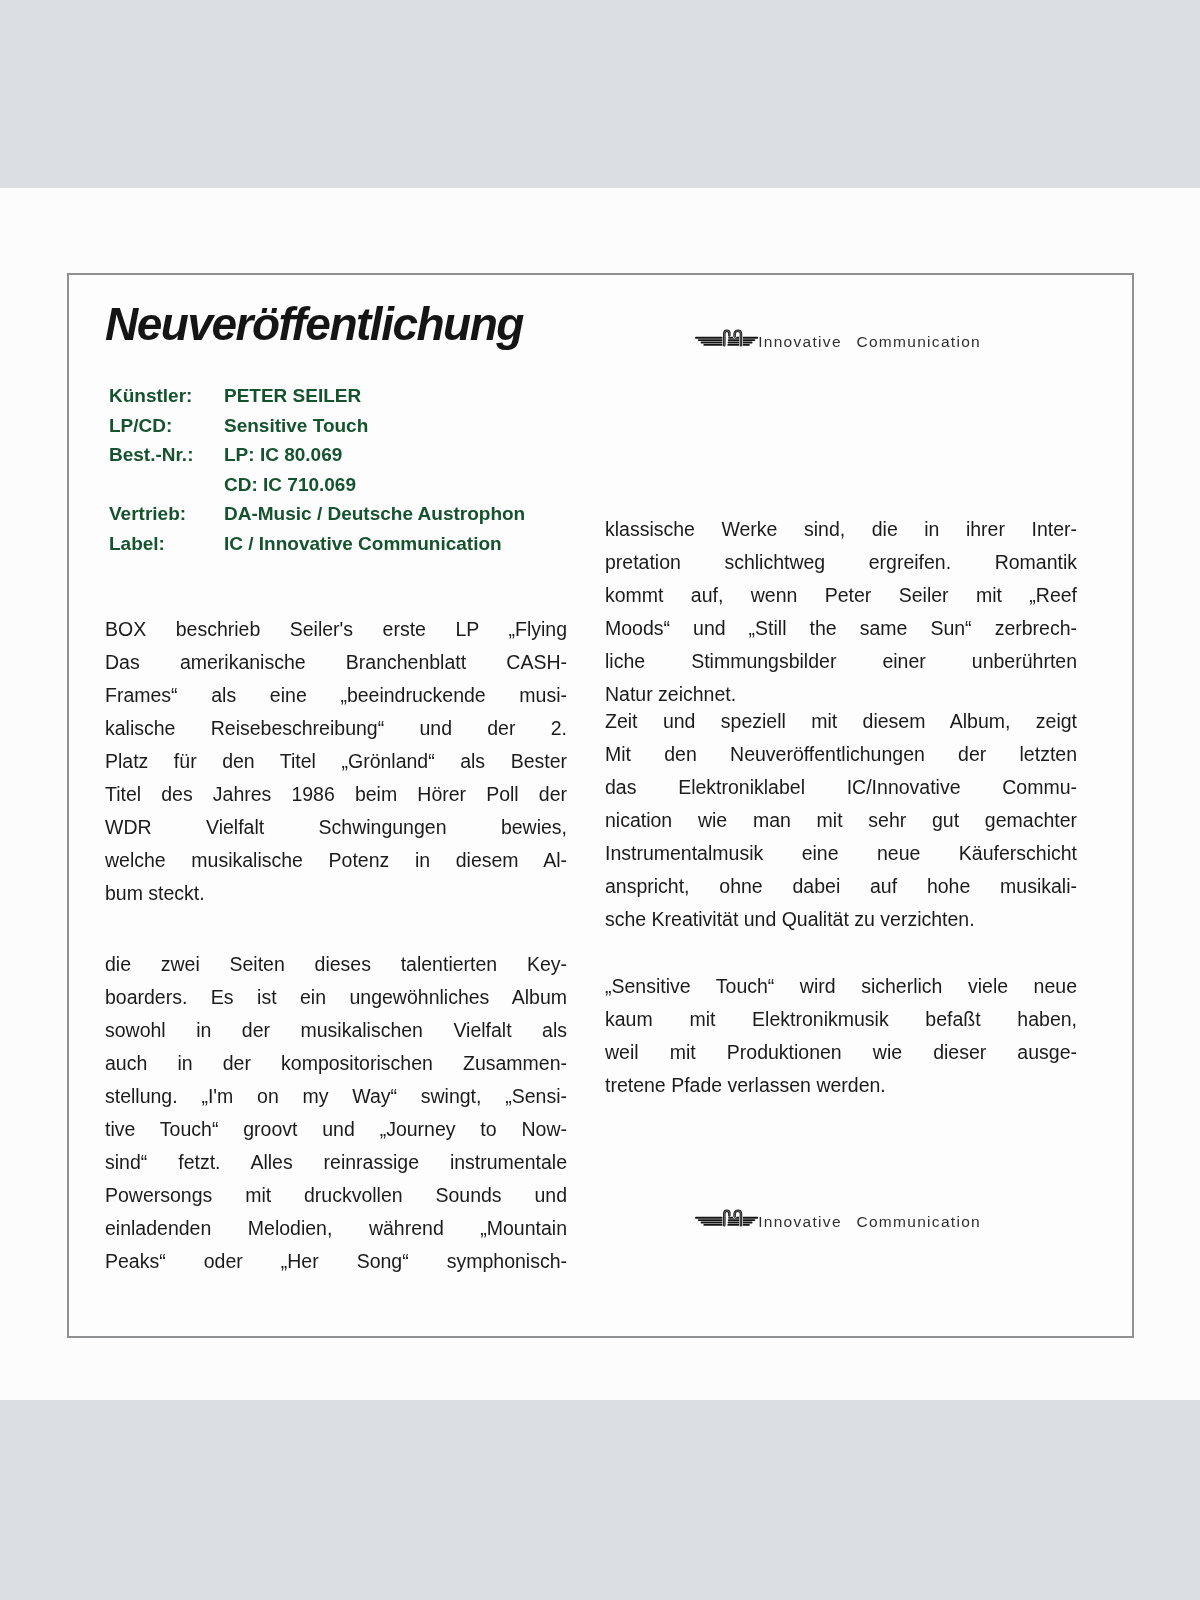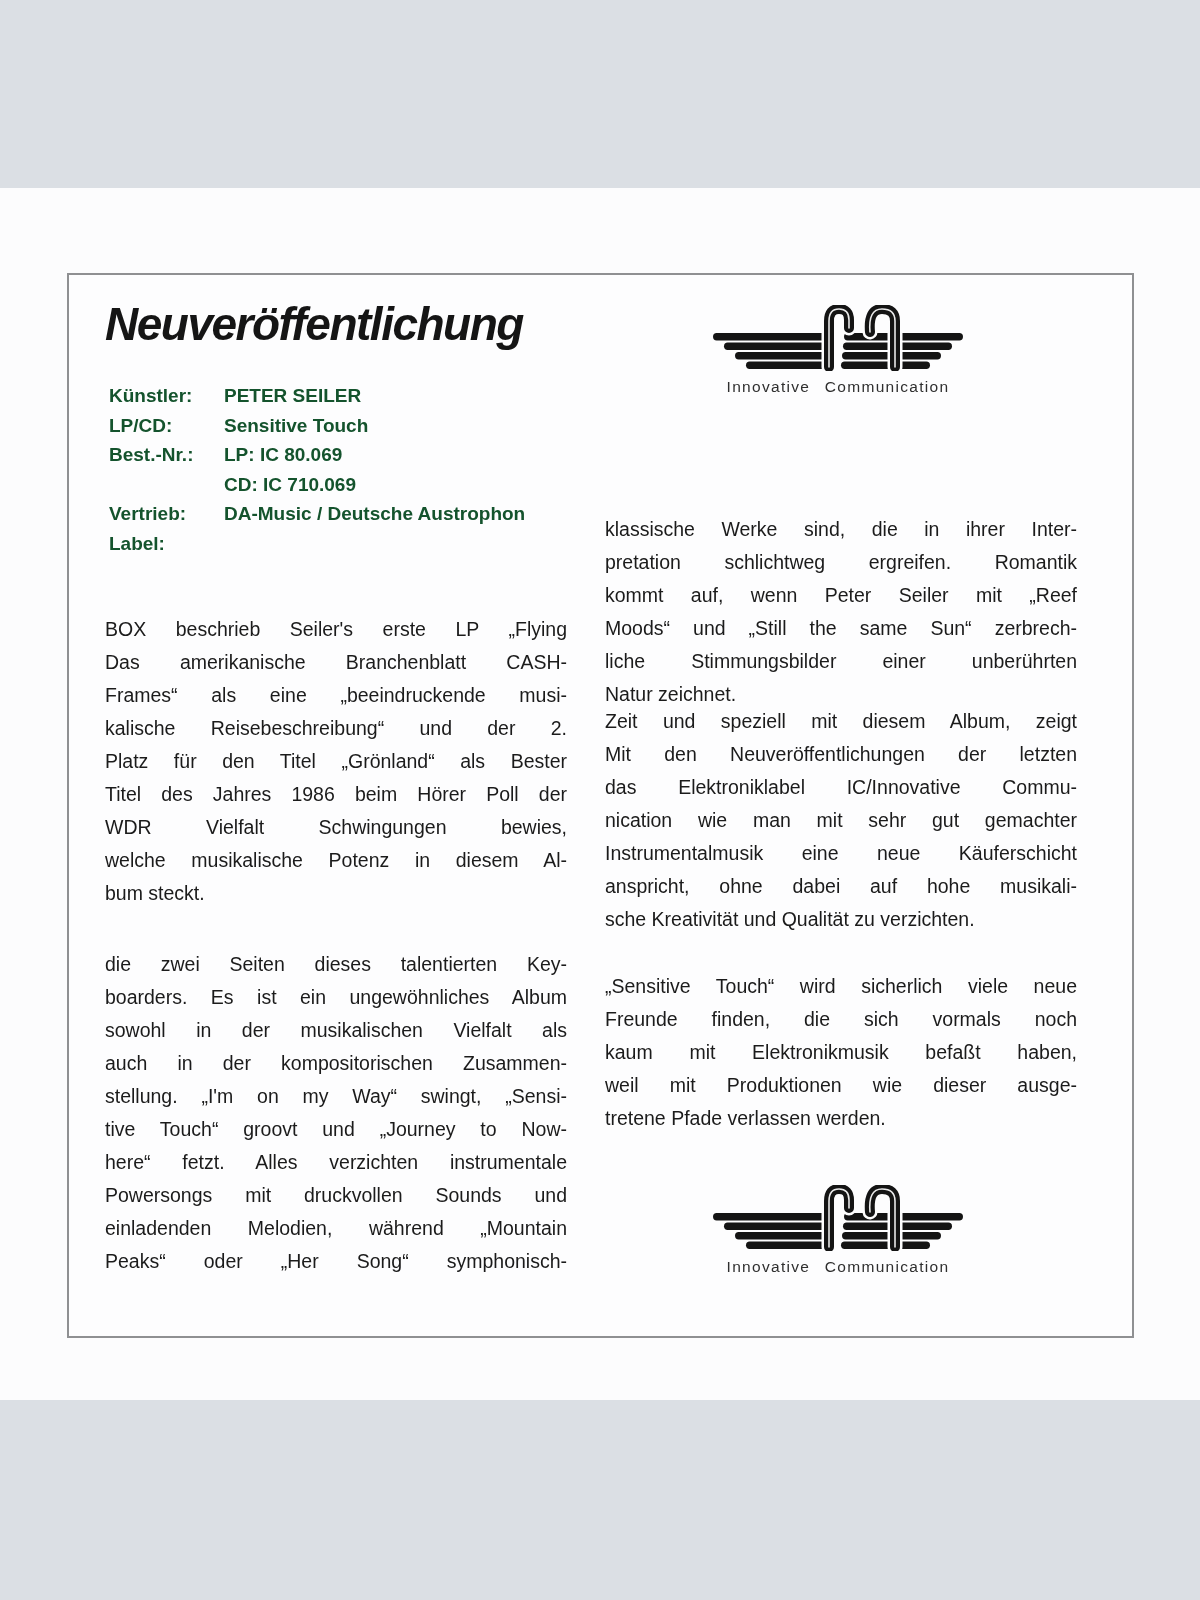--- a/index.html
+++ b/index.html
@@ -35,21 +35,21 @@
     text-align:justify;text-align-last:justify;white-space:nowrap;
   }
   .para .ln.last{text-align-last:left;}
   .lp1{left:36px;top:338px;width:462px;}
   .lp2{left:36px;top:673px;width:462px;}
   .rp1{left:536px;top:190px;width:472px;margin-top:48px;}
   .rp2{left:536px;top:430px;width:472px;}
   .rp3{left:536px;top:695px;width:472px;}
   .logo{
     position:absolute;width:286px;
-    display:flex;flex-direction:column;align-items:center;
+    display:flex;align-items:center;
   }
   .logo.top{left:626px;top:30px;}
   .logo.bottom{left:626px;top:910px;}
   .logo-caption{
     margin-top:7px;font-size:15.5px;color:#2f2f2f;
     letter-spacing:1.3px;word-spacing:9px;white-space:nowrap;
   }
 </style>
 </head>
 <body>
@@ -78,20 +78,21 @@
       <div class="meta-row">
         <span></span>
         <span>CD: IC 710.069</span>
       </div>
       <div class="meta-row">
         <span>Vertrieb:</span>
         <span>DA-Music / Deutsche Austrophon</span>
       </div>
       <div class="meta-row">
         <span>Label:</span>
+        <span>IC / Innovative Communication</span>
       </div>
     </div>
 
     <div class="para lp1">
         <div class="ln">BOX beschrieb Seiler's erste LP „Flying</div>
         <div class="ln">Das amerikanische Branchenblatt CASH-</div>
         <div class="ln">Frames“ als eine „beeindruckende musi-</div>
         <div class="ln">kalische Reisebeschreibung“ und der 2.</div>
         <div class="ln">Platz für den Titel „Grönland“ als Bester</div>
         <div class="ln">Titel des Jahres 1986 beim Hörer Poll der</div>
@@ -99,21 +100,21 @@
         <div class="ln">welche musikalische Potenz in diesem Al-</div>
         <div class="ln last">bum steckt.</div>
       </div>
     <div class="para lp2">
         <div class="ln">die zwei Seiten dieses talentierten Key-</div>
         <div class="ln">boarders. Es ist ein ungewöhnliches Album</div>
         <div class="ln">sowohl in der musikalischen Vielfalt als</div>
         <div class="ln">auch in der kompositorischen Zusammen-</div>
         <div class="ln">stellung. „I'm on my Way“ swingt, „Sensi-</div>
         <div class="ln">tive Touch“ groovt und „Journey to Now-</div>
-        <div class="ln">here“ fetzt. Alles verzichten instrumentale</div>
+        <div class="ln">sind“ fetzt. Alles reinrassige instrumentale</div>
         <div class="ln">Powersongs mit druckvollen Sounds und</div>
         <div class="ln">einladenden Melodien, während „Mountain</div>
         <div class="ln">Peaks“ oder „Her Song“ symphonisch-</div>
       </div>
     <div class="para rp1">
         <div class="ln">klassische Werke sind, die in ihrer Inter-</div>
         <div class="ln">pretation schlichtweg ergreifen. Romantik</div>
         <div class="ln">kommt auf, wenn Peter Seiler mit „Reef</div>
         <div class="ln">Moods“ und „Still the same Sun“ zerbrech-</div>
         <div class="ln">liche Stimmungsbilder einer unberührten</div>
@@ -123,21 +124,20 @@
         <div class="ln">Zeit und speziell mit diesem Album, zeigt</div>
         <div class="ln">Mit den Neuveröffentlichungen der letzten</div>
         <div class="ln">das Elektroniklabel IC/Innovative Commu-</div>
         <div class="ln">nication wie man mit sehr gut gemachter</div>
         <div class="ln">Instrumentalmusik eine neue Käuferschicht</div>
         <div class="ln">anspricht, ohne dabei auf hohe musikali-</div>
         <div class="ln last">sche Kreativität und Qualität zu verzichten.</div>
       </div>
     <div class="para rp3">
         <div class="ln">„Sensitive Touch“ wird sicherlich viele neue</div>
-        <div class="ln">Freunde finden, die sich vormals noch</div>
         <div class="ln">kaum mit Elektronikmusik befaßt haben,</div>
         <div class="ln">weil mit Produktionen wie dieser ausge-</div>
         <div class="ln last">tretene Pfade verlassen werden.</div>
       </div>
 
     <div class="logo top">
       <svg viewBox="0 0 250 66" width="252" height="66" xmlns="http://www.w3.org/2000/svg">
         <g fill="#141414">
           <rect x="0" y="28" width="119" height="7.5" rx="3.7"></rect>
           <rect x="11" y="37.5" width="109" height="7.5" rx="3.7"></rect>

